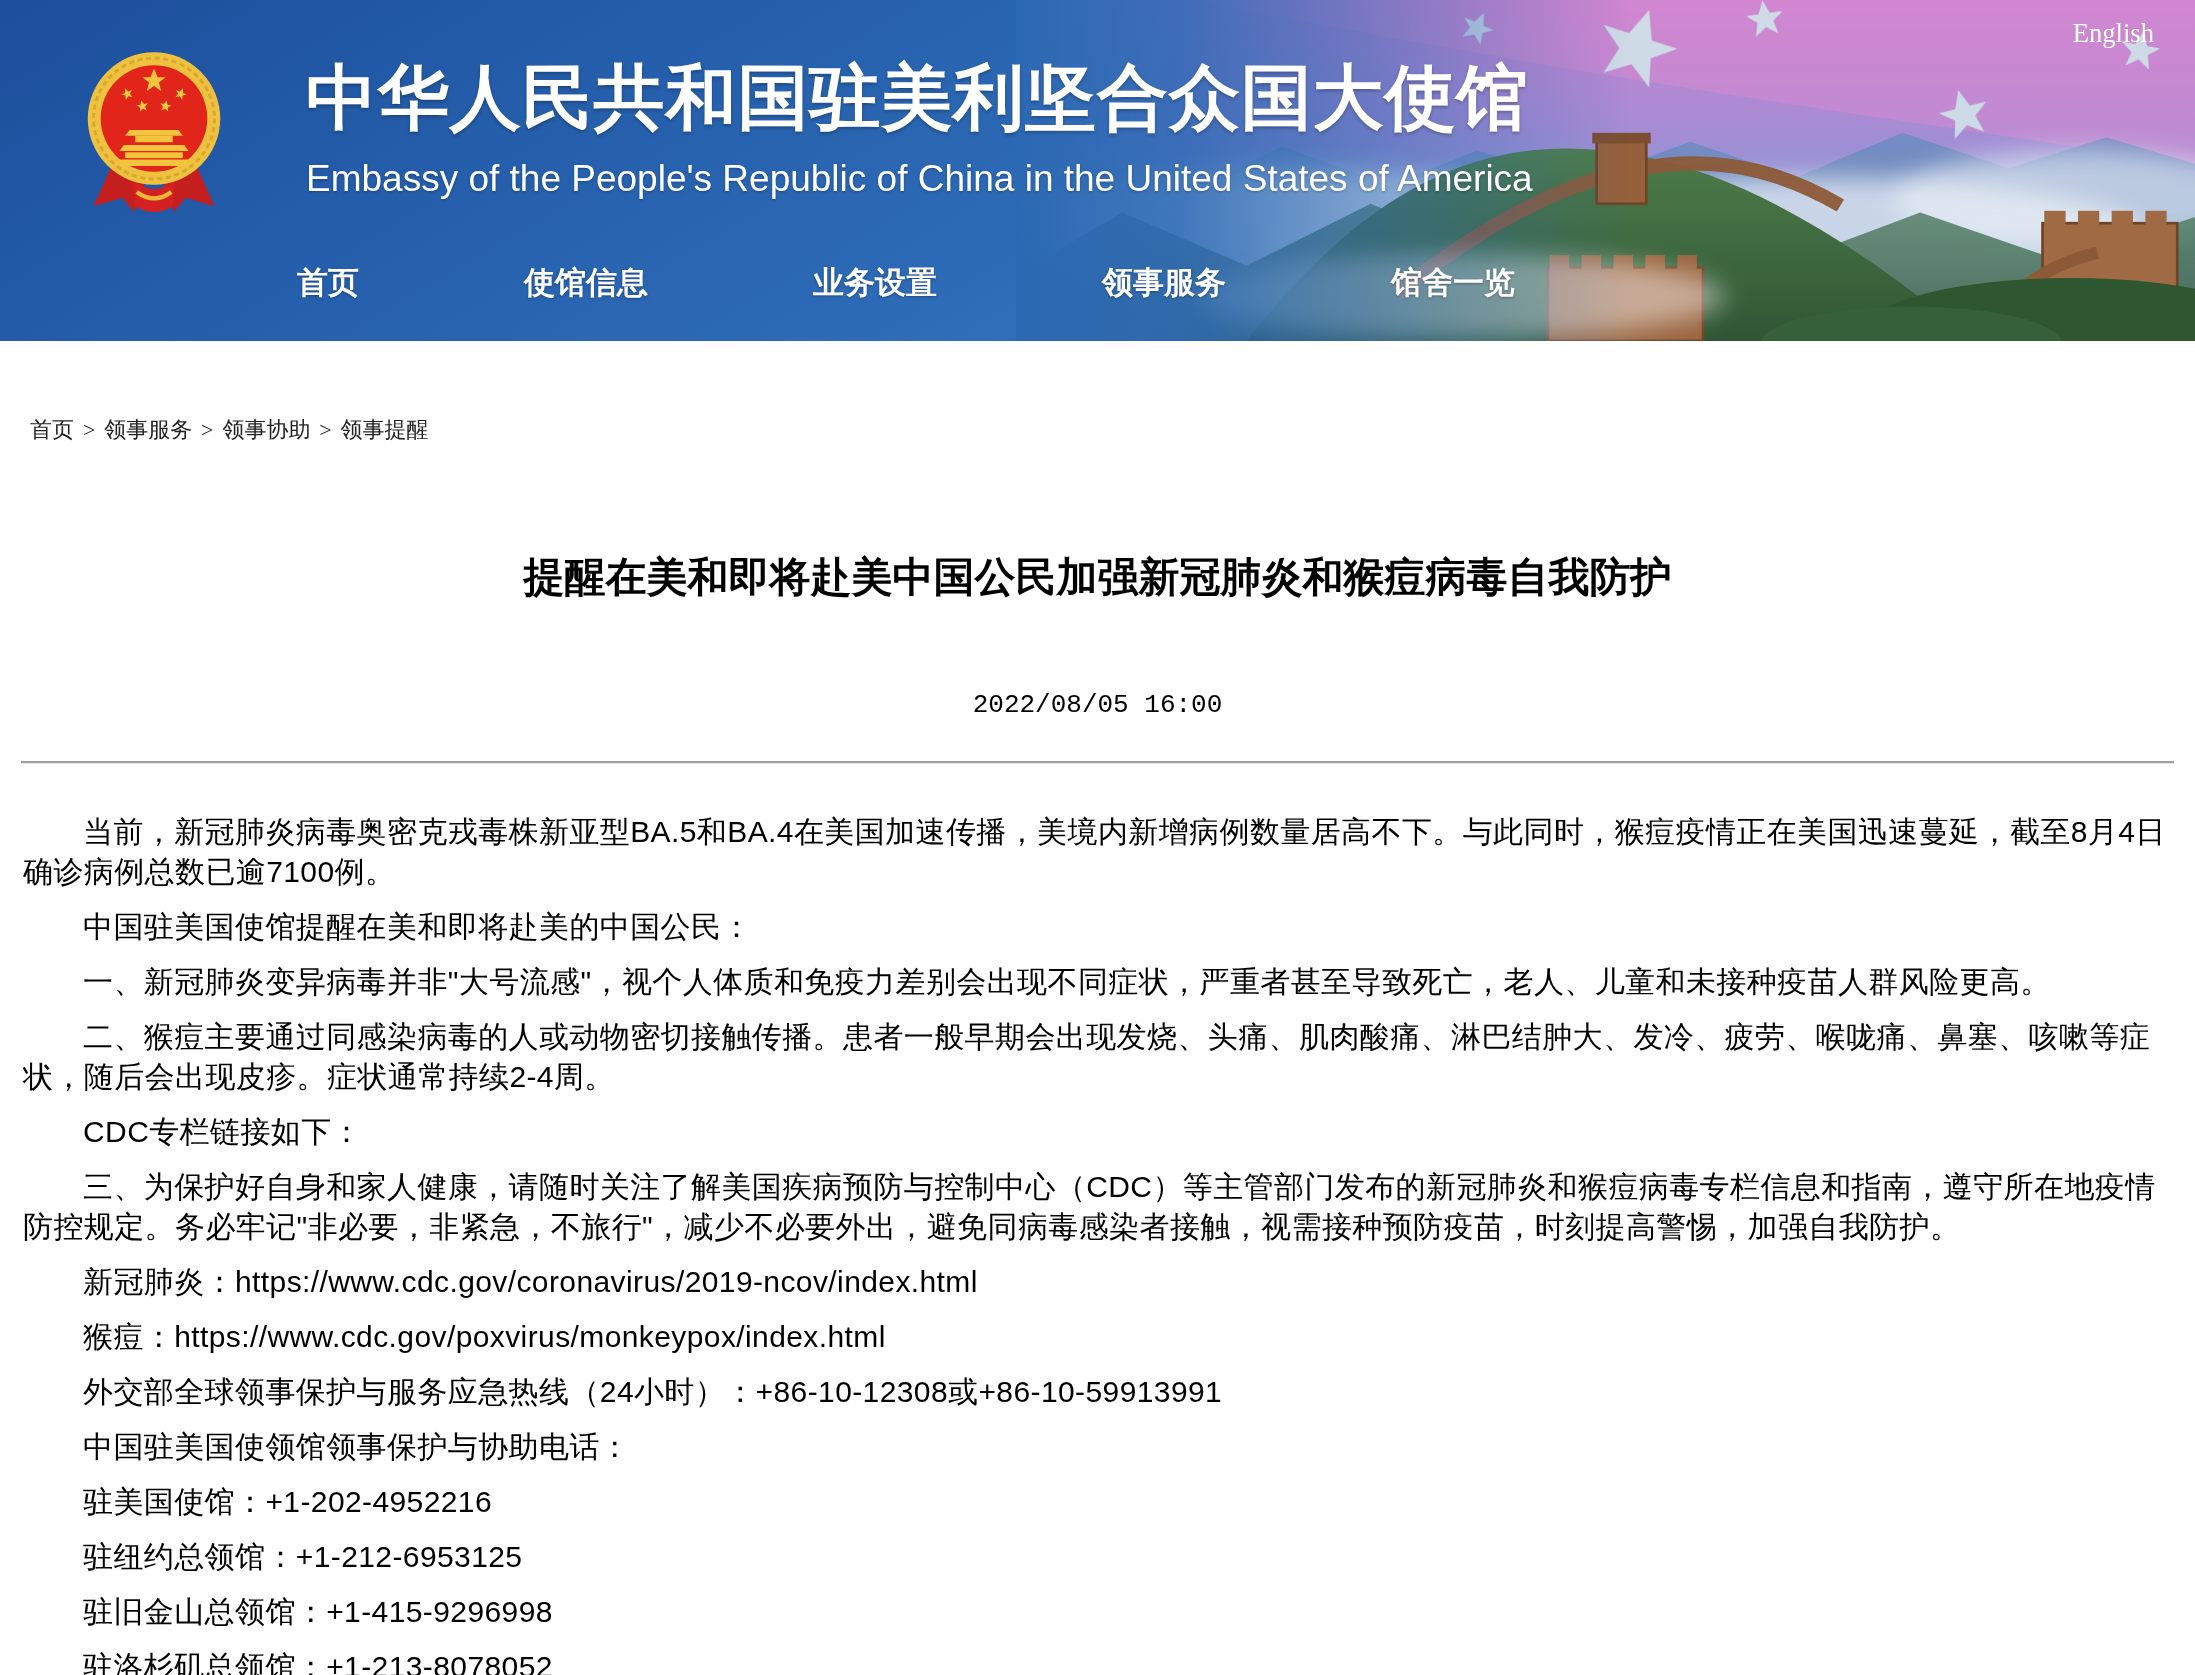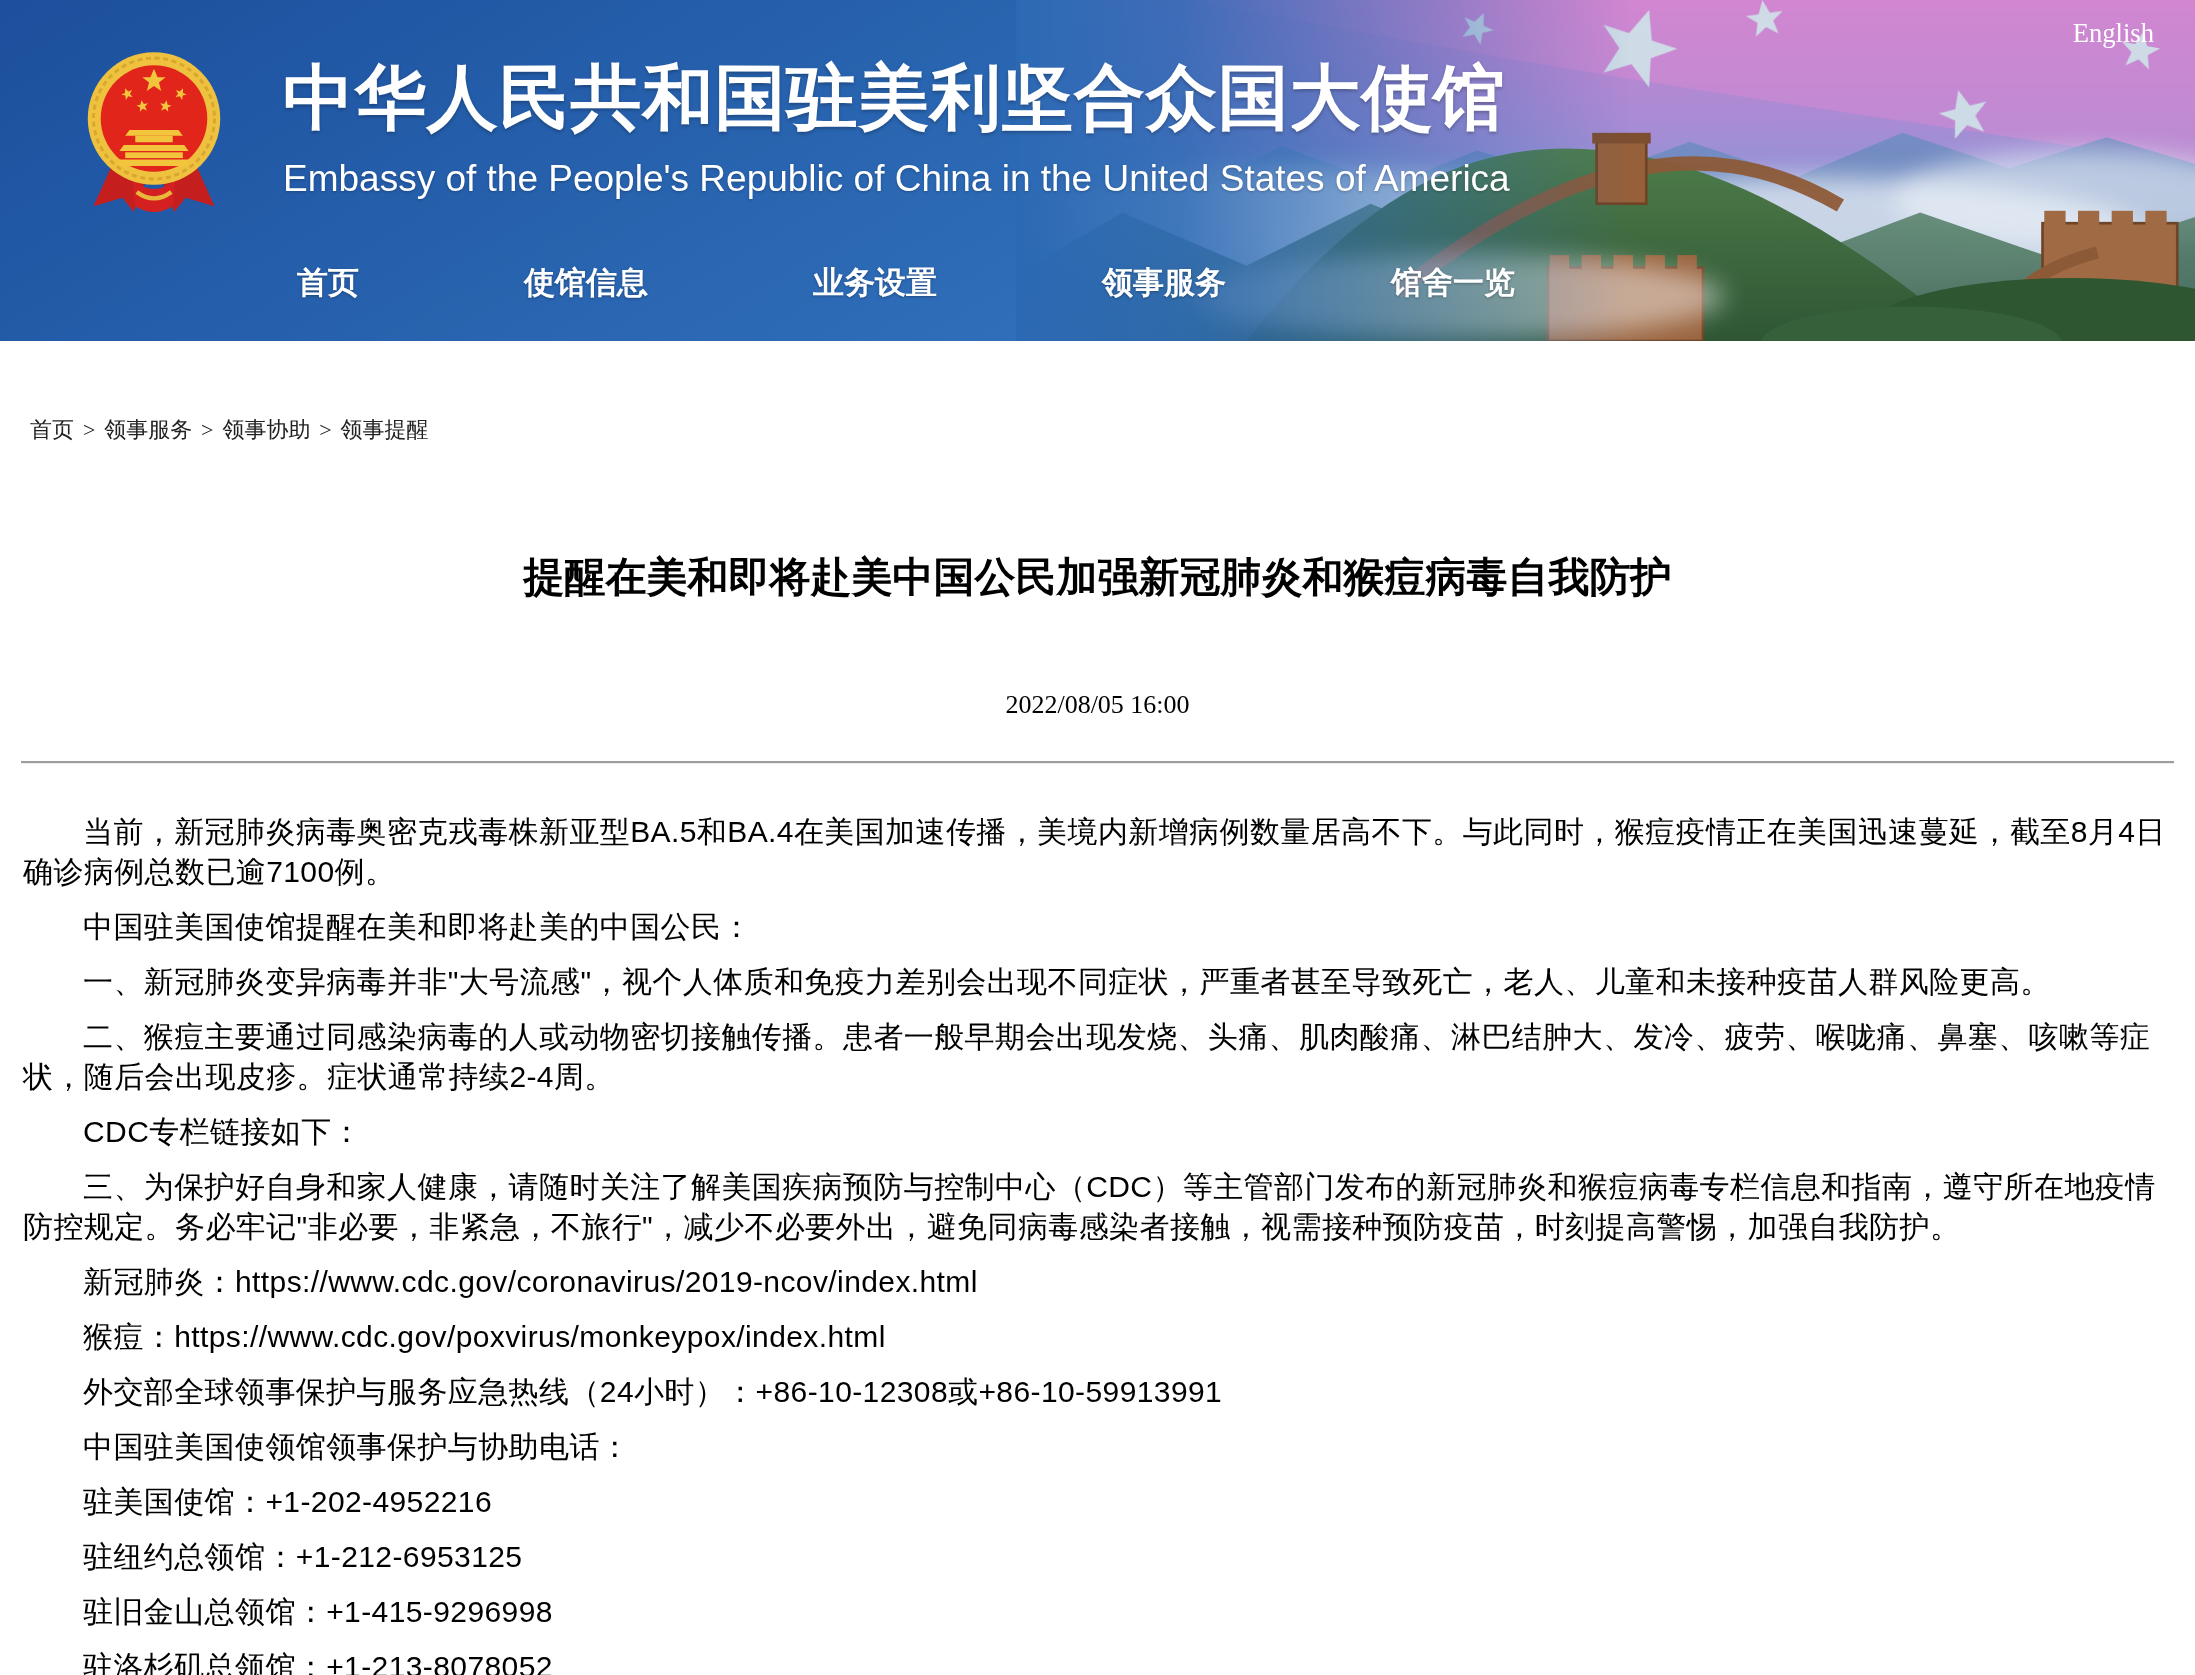--- a/index.html
+++ b/index.html
@@ -11,21 +11,21 @@
     position:relative; width:2195px; height:341px; overflow:hidden;
     background:linear-gradient(150deg,#1c4f9d 0%,#2660ac 30%,#2f6db8 55%,#3c7ac3 80%,#4886cd 100%);
   }
   .header-photo { position:absolute; top:0; right:0; width:1179px; height:341px; }
   .header-photo-fade {
     position:absolute; top:0; right:0; width:1179px; height:341px;
     background:linear-gradient(90deg,#2c69b4 0%, rgba(44,105,180,.88) 14%, rgba(44,105,180,0) 52%);
     pointer-events:none;
   }
   .emblem { position:absolute; left:82px; top:43px; width:144px; height:174px; }
-  .header-titles { position:absolute; left:283px; top:51px; z-index:3; color:#fff; }
+  .header-titles { position:absolute; left:306px; top:51px; z-index:3; color:#fff; }
   .site-title-zh {
     font-size:71px; font-weight:bold; letter-spacing:0.9px; white-space:nowrap;
     text-shadow:0 1.8px 3.5px rgba(0,0,0,.25);
   }
   .site-title-en { margin-top:12.4px; font-size:37px; font-weight:400; white-space:nowrap;
     text-shadow:0 0.9px 2.7px rgba(0,0,0,.25); }
   .english-link { position:absolute; right:41px; top:17.7px; z-index:4; color:#fff;
     font-family:"Liberation Serif", serif; font-size:26.6px; text-decoration:none; cursor:pointer; }
   .main-nav { position:absolute; left:297px; top:262px; z-index:3; display:flex; gap:165px; }
   .nav-item { color:#fff; font-size:31px; font-weight:bold; text-decoration:none;
@@ -34,21 +34,21 @@
   
   .breadcrumb { margin:74px 0 0 30px; font-family:"Liberation Serif", serif;
     font-size:22px; color:#222; }
   .breadcrumb a { color:#222; text-decoration:none; cursor:pointer; }
   .crumb-sep { margin:0 8.9px; color:#222; }
 
   
   .article-title { margin:105px 35px 0; text-align:center;
     font-family:"Liberation Serif", serif; font-weight:bold; font-size:41px; color:#000; }
   .article-date { margin-top:85px; text-align:center;
-    font-family:Liberation Serif, serif; font-size:26px; color:#000; }
+    font-family:Liberation Mono, monospace; font-size:26px; color:#000; }
   .divider { margin:41px 21px 0; height:1.8px; background:#9d9d9d; border:none;
     box-shadow:0 0.9px 0 rgba(0,0,0,.08); }
   .article-body { margin-top:49px; padding:0 23px; }
   .article-body p { font-size:30px; line-height:40px; margin-bottom:15px;
     text-indent:2em; color:#000; letter-spacing:0.4px; }
 </style>
 </head>
 <body>
 
 <header class="site-header">

